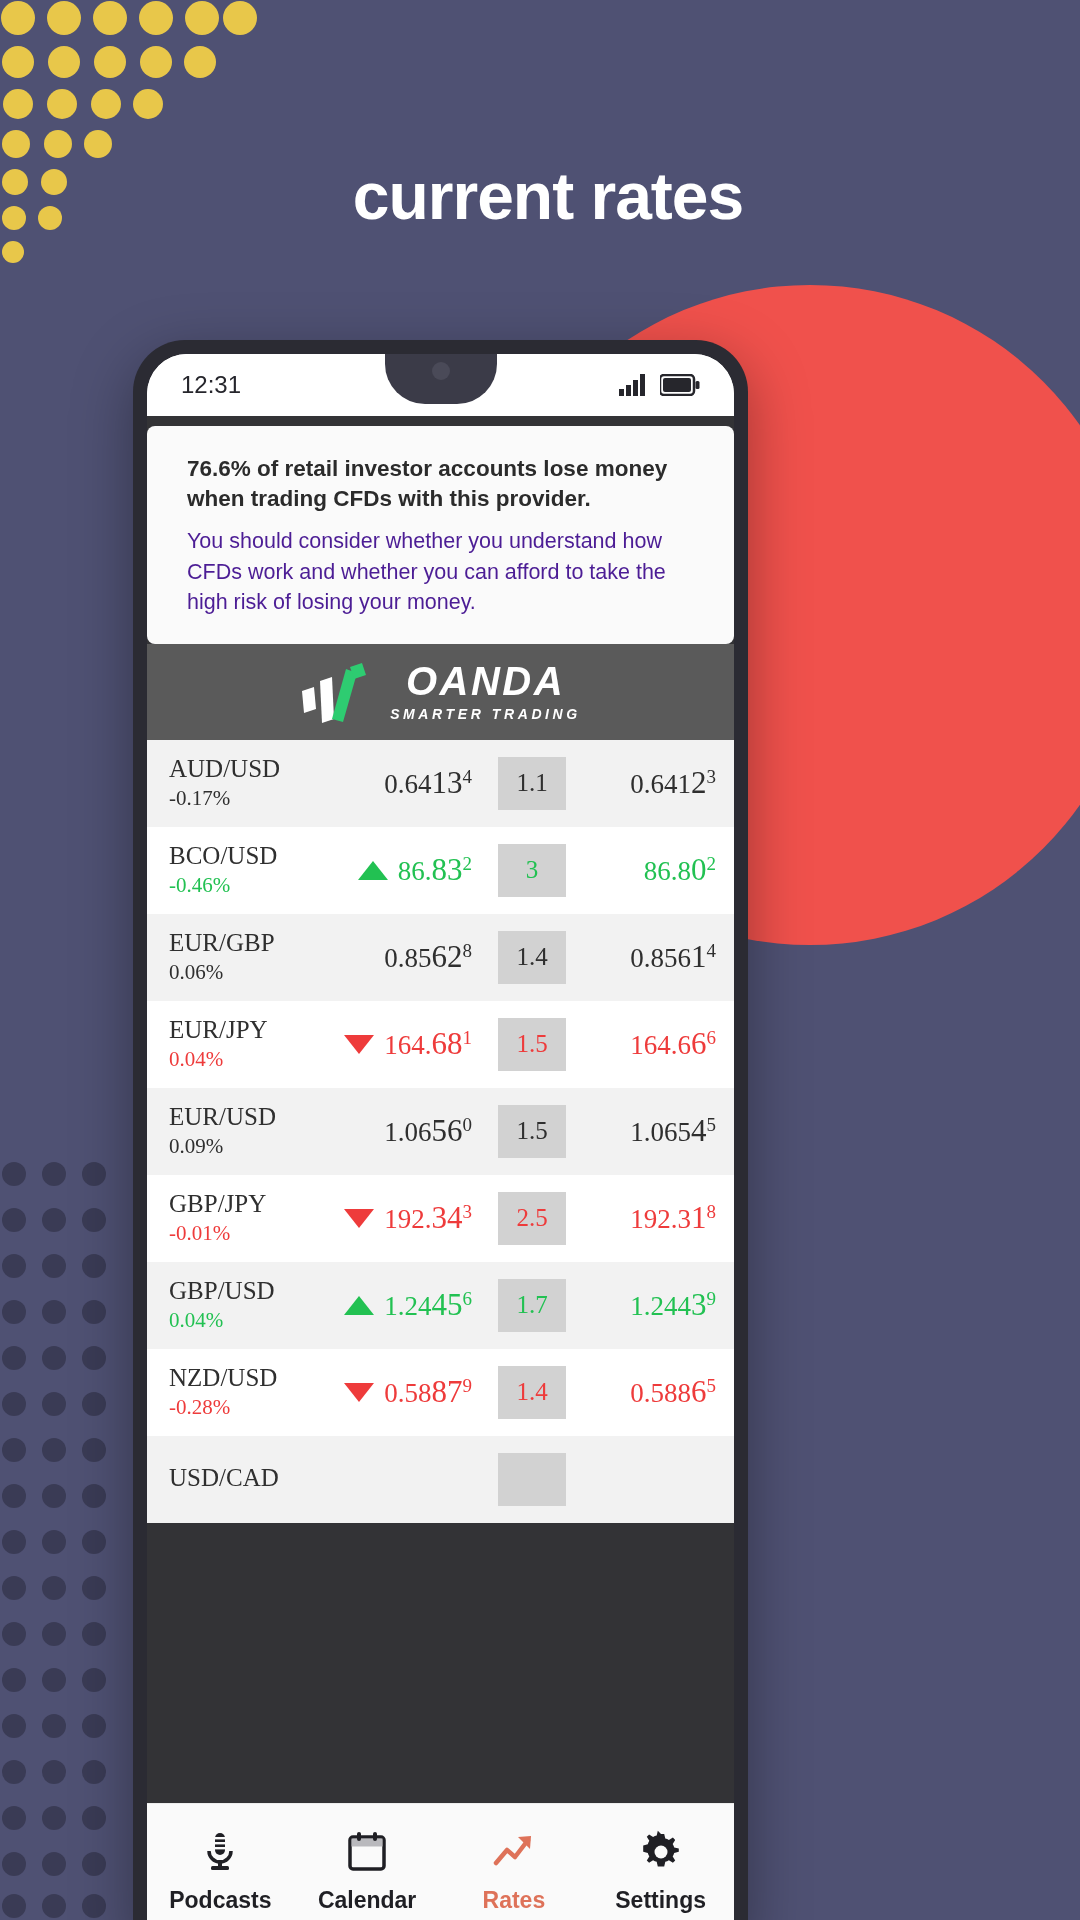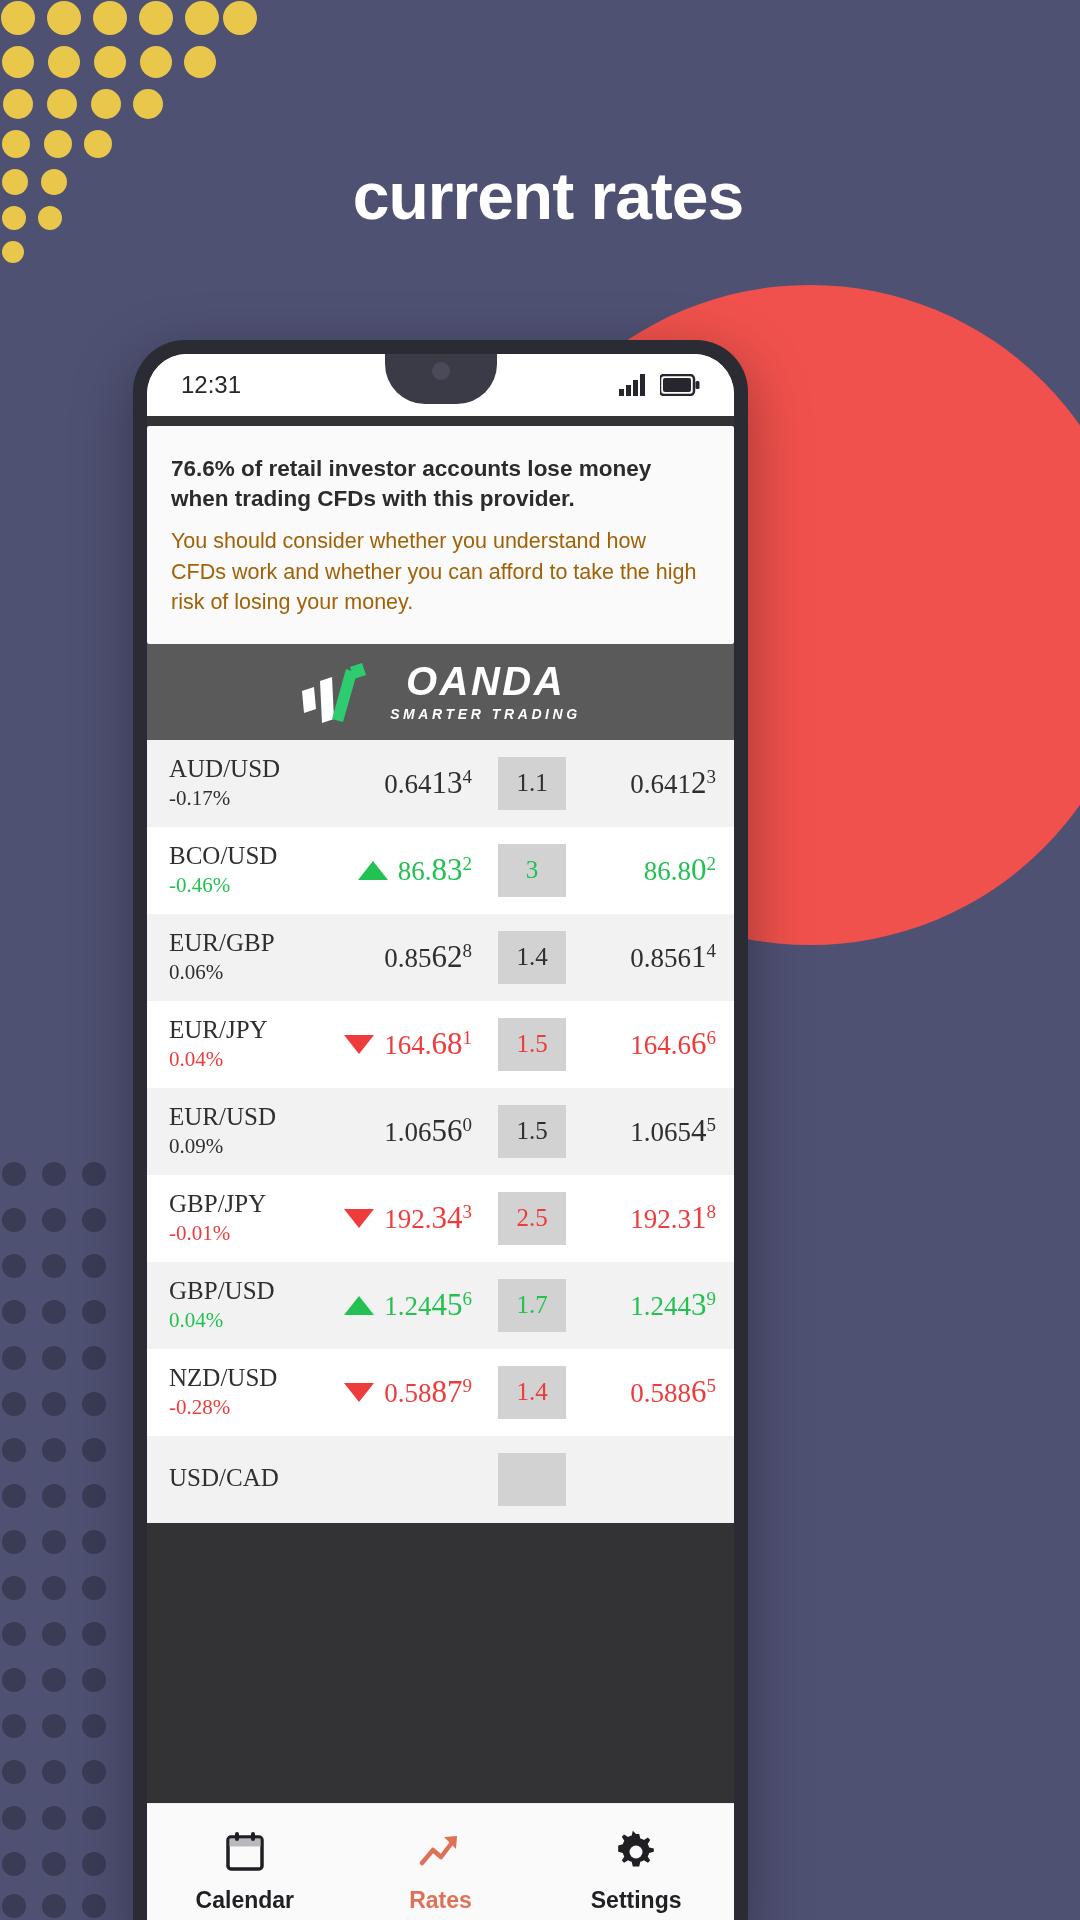--- a/index.html
+++ b/index.html
@@ -72,28 +72,28 @@
     content:""; position:absolute; left:50%; top:24px; transform:translateX(-50%);
     width:18px; height:18px; border-radius:50%; background:#4a4a58;
   }
 
   
   .content { flex:1 1 auto; background:#333336; position:relative; overflow:hidden; }
 
   .disclaimer {
     background:#FAFAFA;
     margin:10px 0 0 0;
-    padding:28px 30px 26px 24px;
-    border-radius:2px;
+    padding:28px 30px 26px 40px;
+    border-radius:8px;
   }
   .disclaimer-bold {
     font-size:22.5px; font-weight:bold; color:#2b2b2b; line-height:1.34;
     margin-bottom:12px;
   }
-  .disclaimer-body { font-size:21.5px; color:#a16207; line-height:1.42; }
+  .disclaimer-body { font-size:21.5px; color:#4c1d95; line-height:1.42; }
 
   
   .brandbar {
     background:#5A5A5A; height:96px;
     display:flex; align-items:center; justify-content:center; gap:18px;font-style:italic;
   }
   .brand-text { display:flex; flex-direction:column; align-items:center; }
   .brand-name {
     color:#fff; font-size:40px; font-weight:bold; letter-spacing:2.5px; line-height:1;
   }
@@ -420,20 +420,34 @@
             <div class="price neutral-c"><span></span></div>
           </div>
         </div>
 
       </div>
     </div>
 
     <div class="bottomnav">
 
 
+      <div class="navitem">
+        <div class="navicon">
+          <svg width="42" height="42" viewBox="0 0 42 42">
+            <rect x="16" y="2" width="10" height="22" rx="5" fill="#1f1f24"></rect>
+            <rect x="12" y="6" width="18" height="2.4" fill="#fafafa"></rect>
+            <rect x="12" y="11" width="18" height="2.4" fill="#fafafa"></rect>
+            <rect x="12" y="16" width="18" height="2.4" fill="#fafafa"></rect>
+            <path d="M10 20 a11 11 0 0 0 22 0" fill="none" stroke="#1f1f24" stroke-width="3.5"></path>
+            <rect x="19" y="29" width="4" height="7" fill="#1f1f24"></rect>
+            <rect x="12" y="35" width="18" height="4" rx="1.5" fill="#1f1f24"></rect>
+          </svg>
+        </div>
+        <div class="navlabel">Podcasts</div>
+      </div>
 
       <div class="navitem">
         <div class="navicon">
           <svg width="42" height="42" viewBox="0 0 42 42">
             <rect x="4" y="6" width="34" height="32" rx="3" fill="none" stroke="#1f1f24" stroke-width="3.5"></rect>
             <rect x="5.5" y="7.5" width="31" height="8" fill="#b9b9bd"></rect>
             <rect x="11" y="1" width="4" height="9" rx="2" fill="#1f1f24"></rect>
             <rect x="27" y="1" width="4" height="9" rx="2" fill="#1f1f24"></rect>
           </svg>
         </div>

